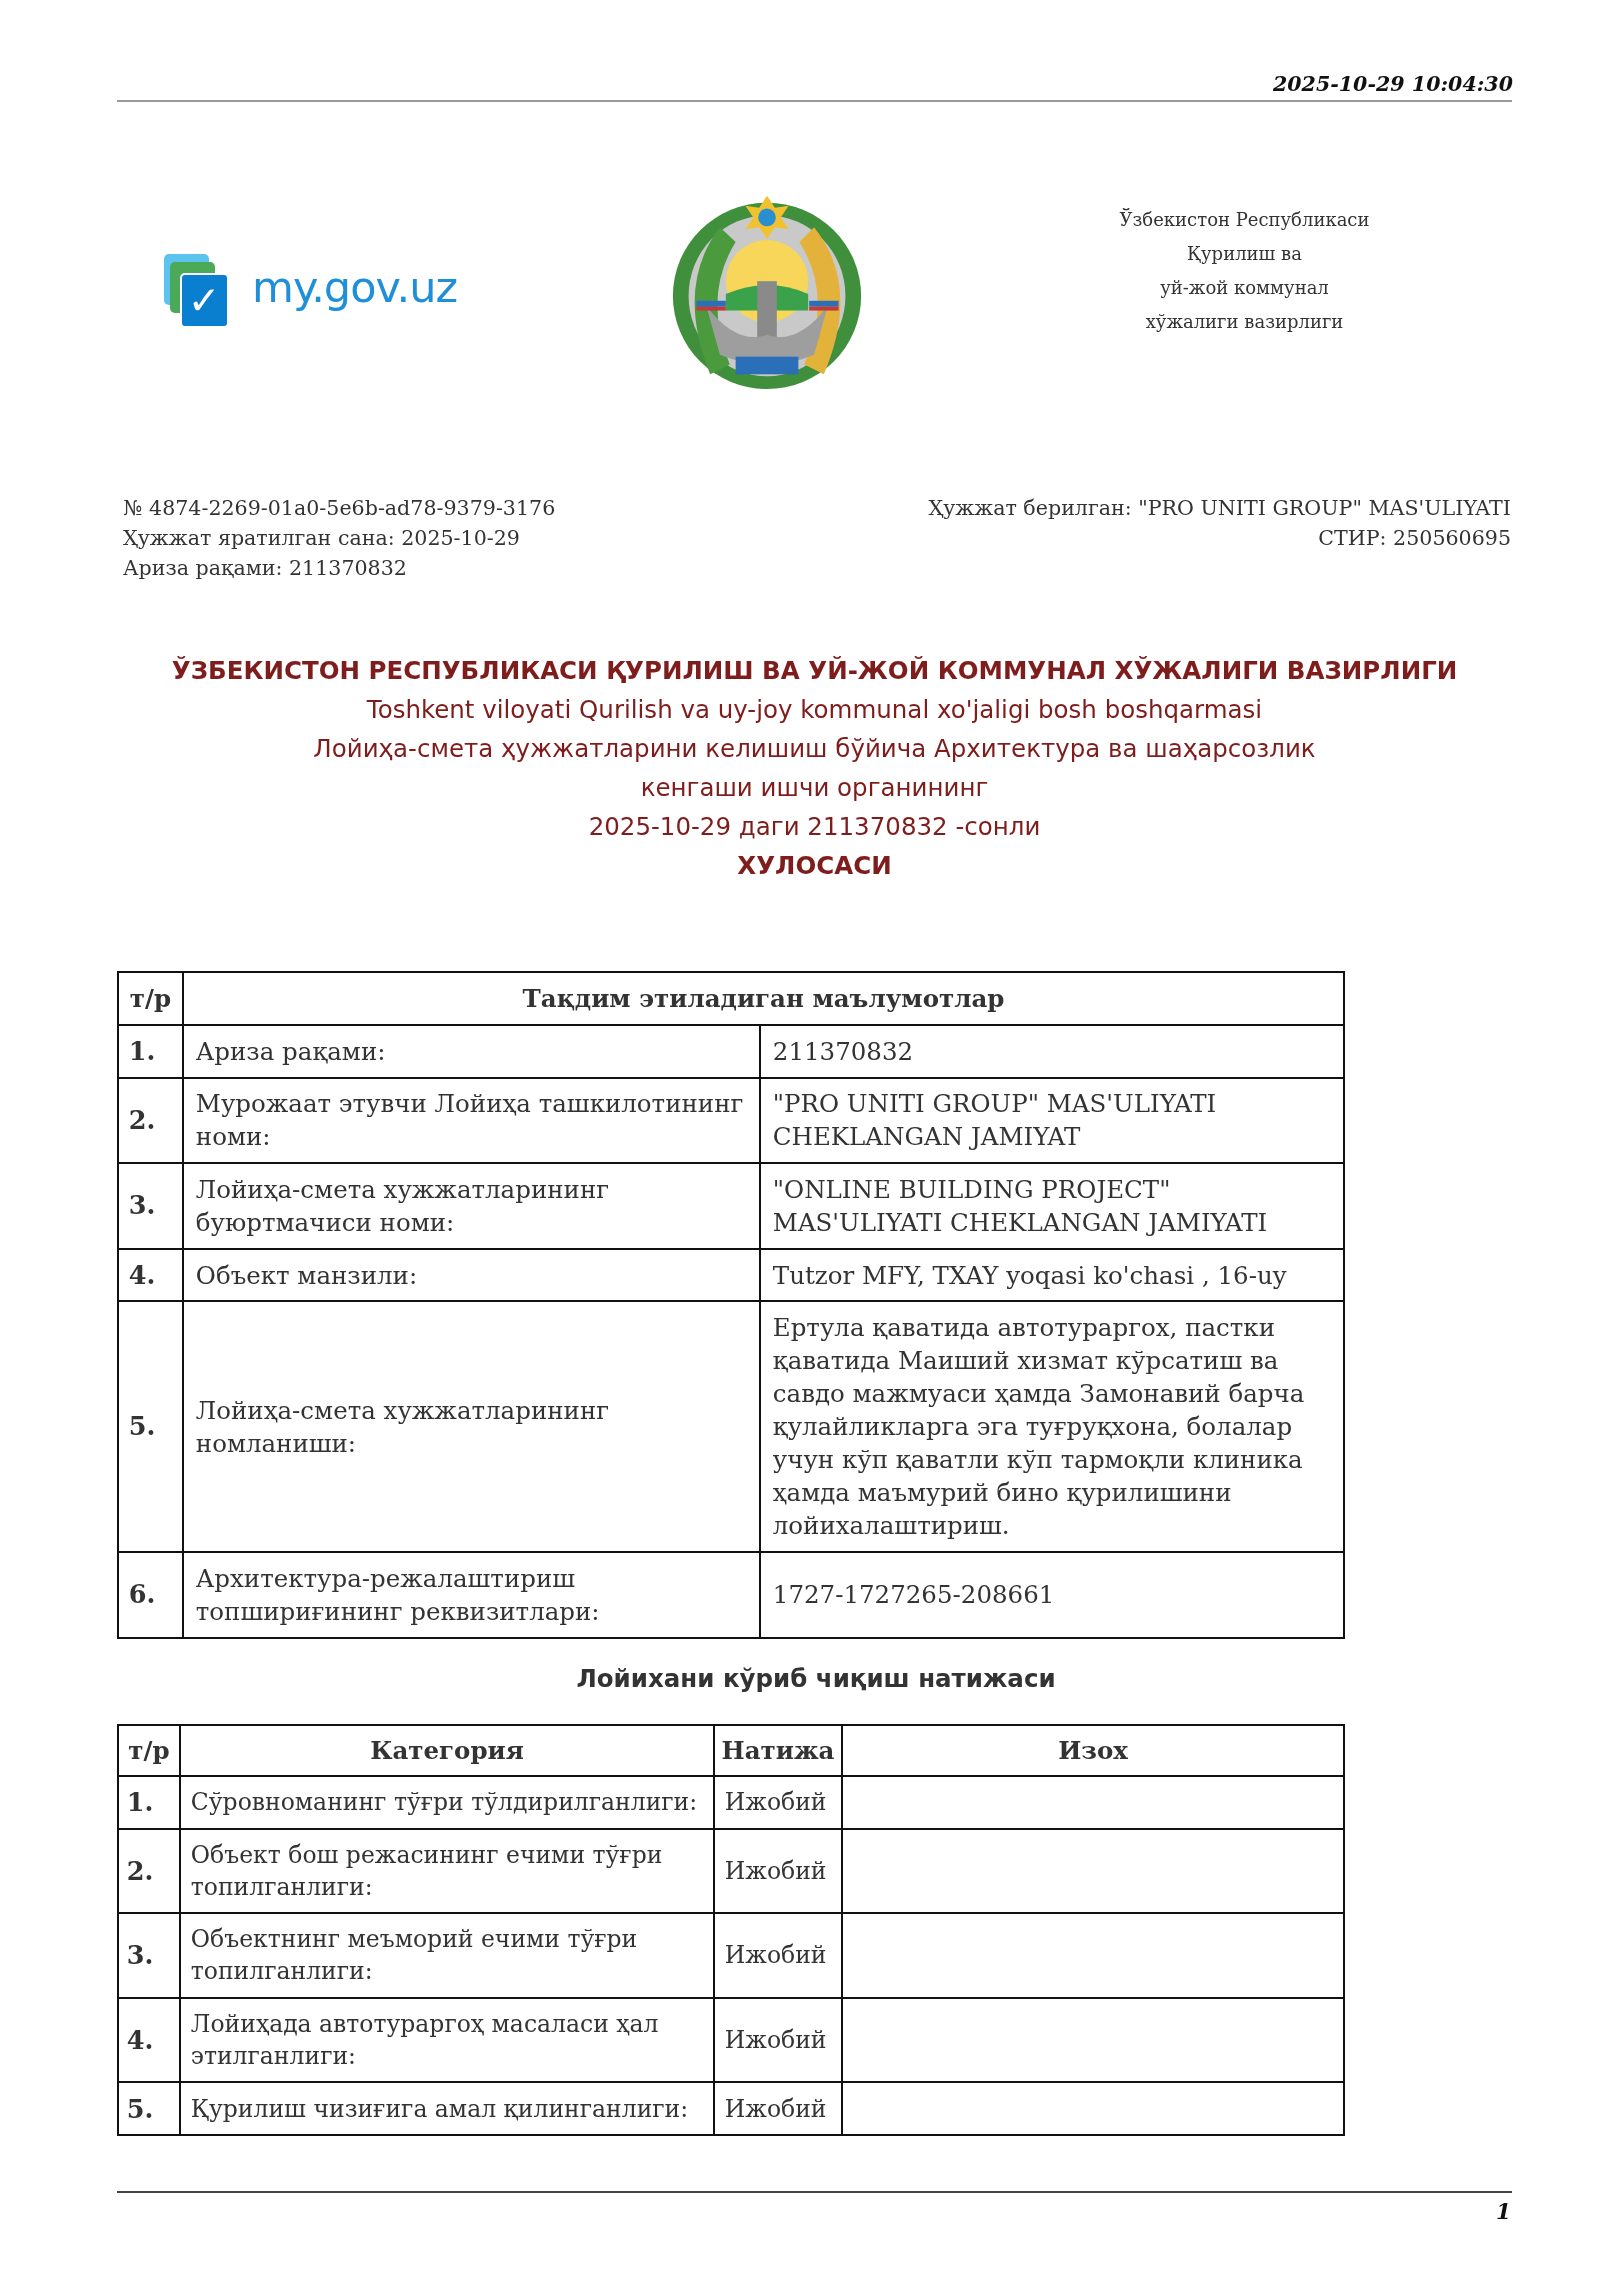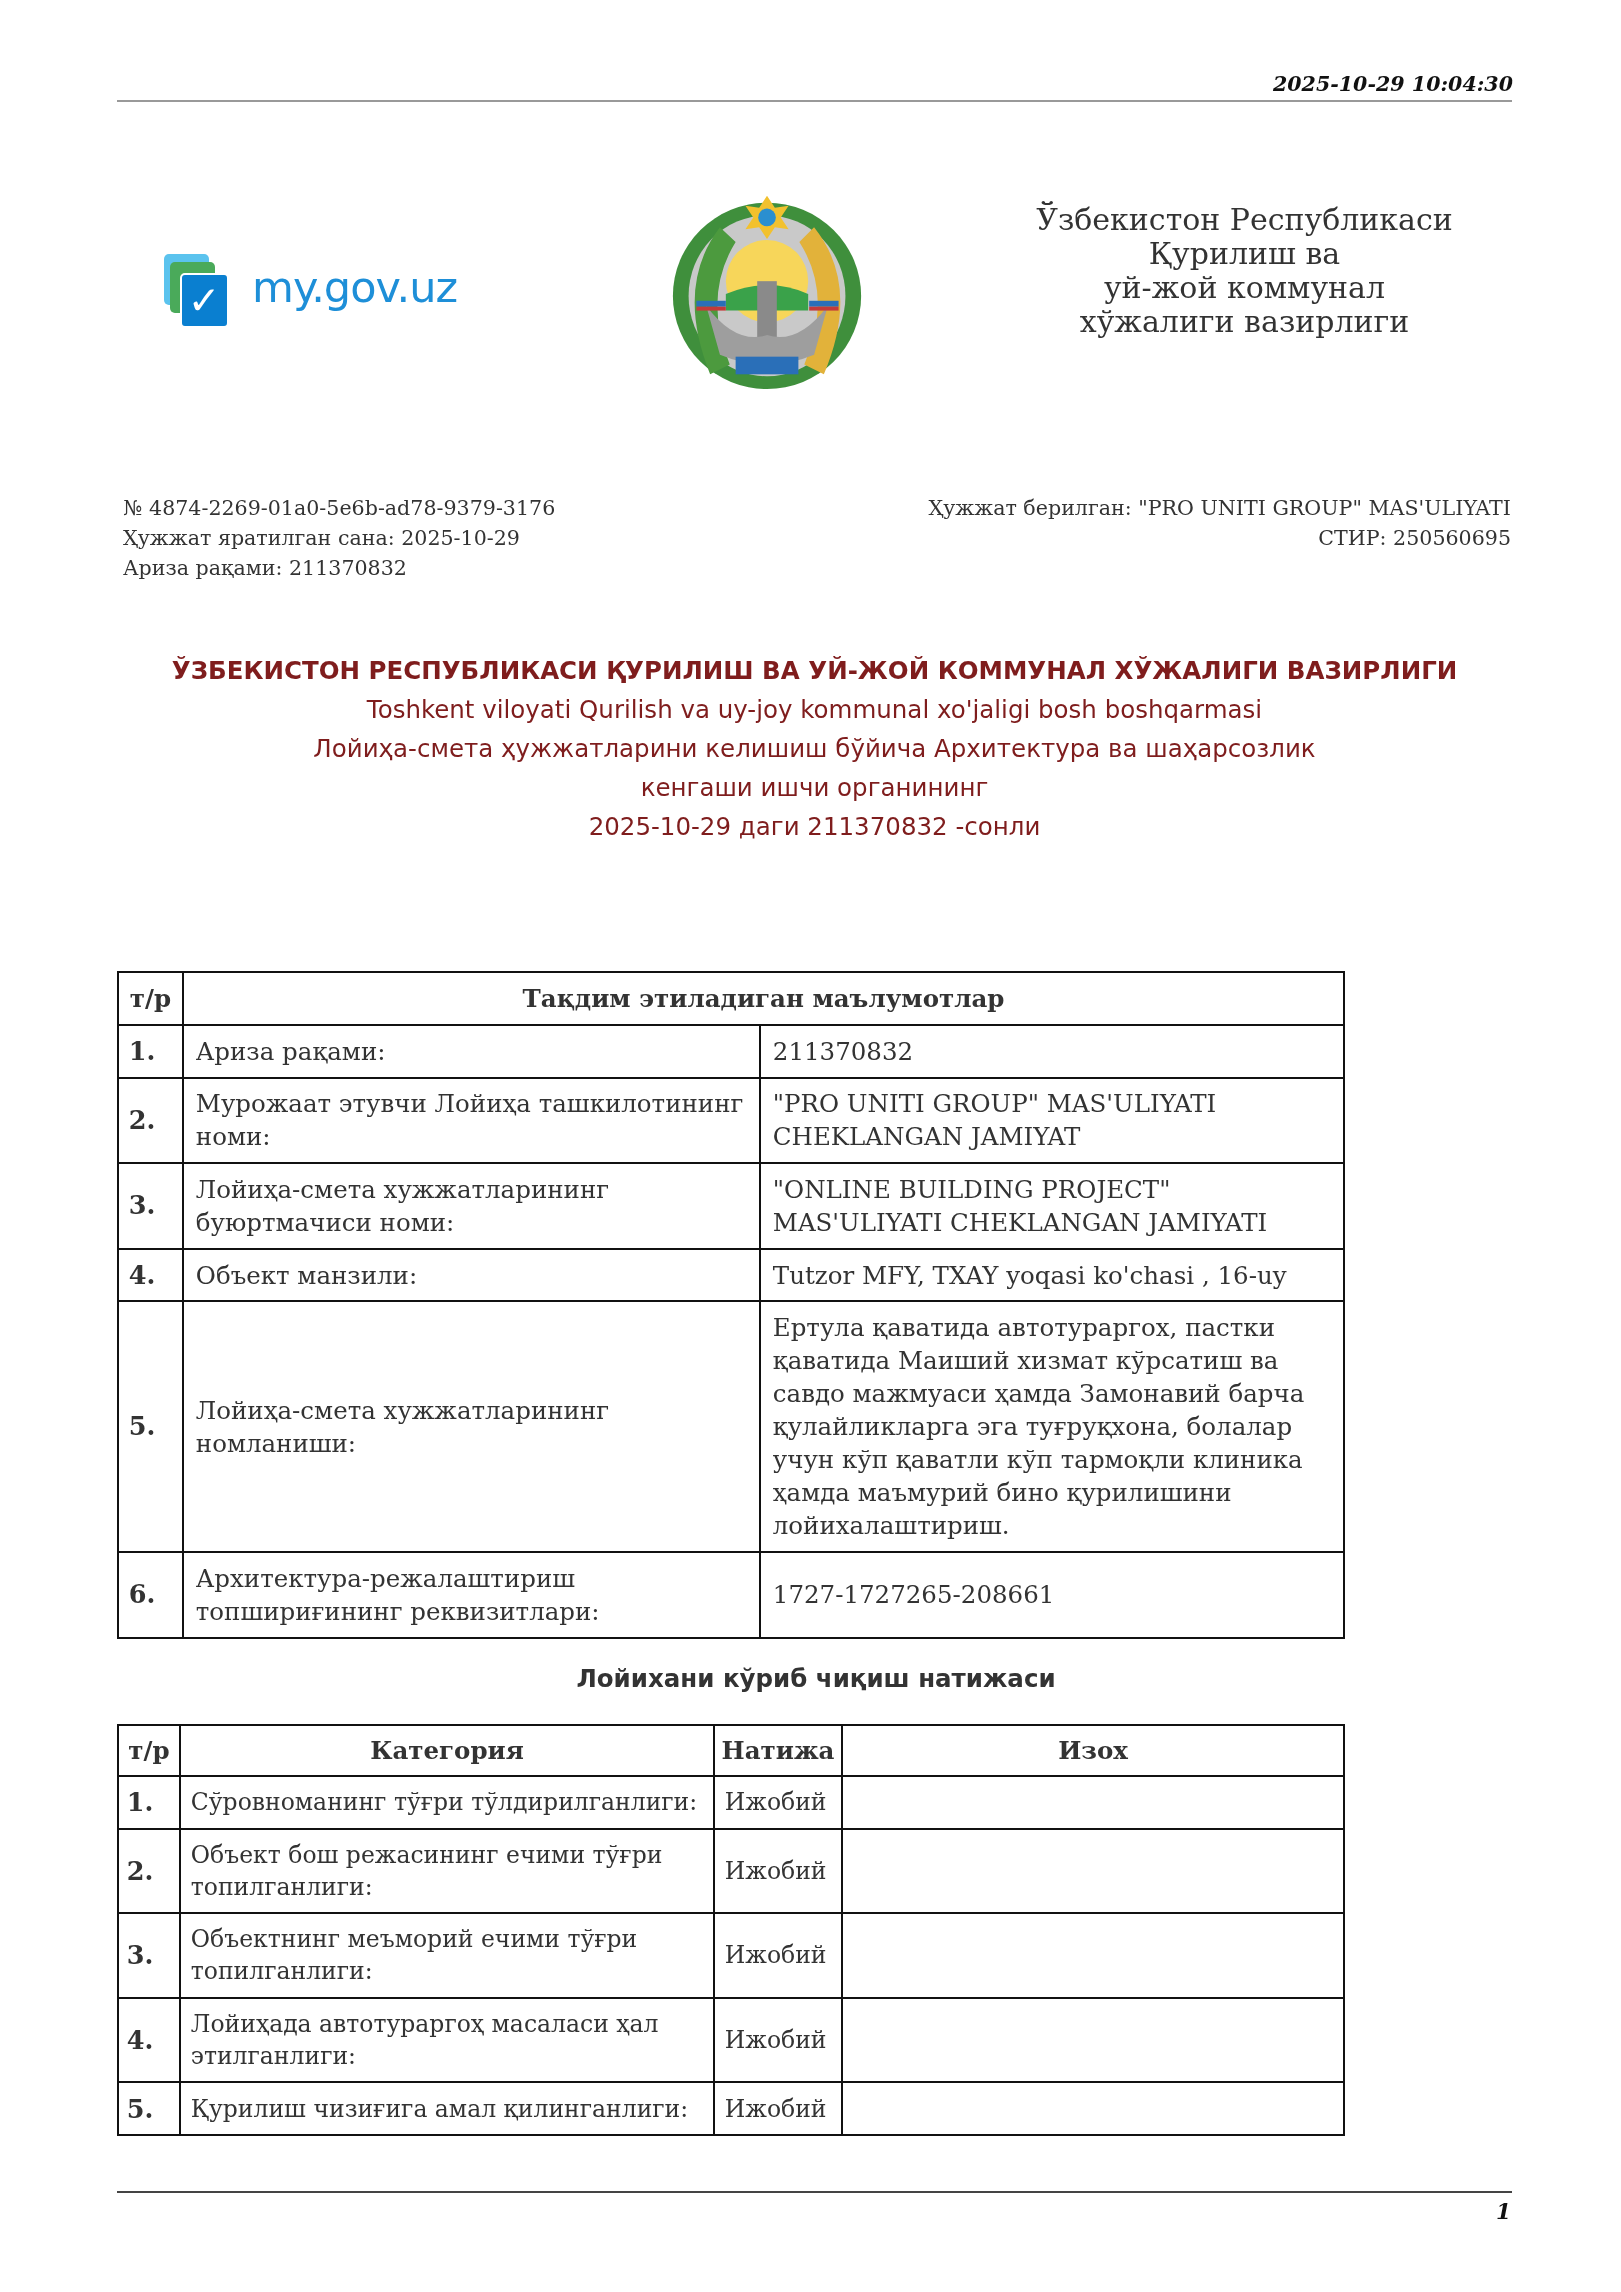--- a/index.html
+++ b/index.html
@@ -11,21 +11,21 @@
   .logo-mygov { position: absolute; left: 162px; top: 250px; width: 323px; height: 78px; }
   .logo-mygov .cards { position: absolute; left: 0; top: 0; width: 69px; height: 78px; }
   .logo-mygov .card { position: absolute; width: 45px; height: 51px; border-radius: 4.9px; }
   .logo-mygov .c1 { left: 2px; top: 3.9px; background: #5bc3ee; }
   .logo-mygov .c2 { left: 7.8px; top: 11.8px; background: #4aaa5a; }
   .logo-mygov .c3 { left: 17.6px; top: 22.5px; background: #0a7fd0; border: 2px solid #fff; display:flex; align-items:center; justify-content:center; color:#fff; font-size: 39px; font-family:"DejaVu Sans", sans-serif; }
   .logo-mygov .brand { position: absolute; left: 90px; top: 11.8px; font-family: "DejaVu Sans", sans-serif; font-size: 43px; color: #1e8fd8; letter-spacing: -1px; }
 
   .emblem { position: absolute; left: 667px; top: 188px; width: 201px; height: 204px; }
 
-  .ministry-block { position: absolute; left: 1019px; top: 203px; width: 451px; text-align: center; font-family: "DejaVu Serif", serif; font-size: 30px; line-height: 34px; color: #333; }
+  .ministry-block { position: absolute; left: 1019px; top: 203px; width: 451px; text-align: center; font-family: "DejaVu Serif", serif; font-size: 18px; line-height: 34px; color: #333; }
 
   .meta-left { position: absolute; left: 123px; top: 493px; font-family: "DejaVu Serif", serif; font-size: 20.6px; line-height: 30px; color: #333; }
   .meta-right { position: absolute; right: 110px; top: 493px; text-align: right; font-family: "DejaVu Serif", serif; font-size: 20.6px; line-height: 30px; color: #333; width: 706px; }
 
   .title-block { position: absolute; left: 117px; right: 109px; top: 651px; text-align: center; font-family: "DejaVu Sans", sans-serif; color: #7f1d1d; }
   .title-block .l1 { font-weight: bold; font-size: 24.5px; line-height: 39px; }
   .title-block .l2 { font-size: 24.5px; line-height: 39px; }
   .title-block .l5 { font-weight: bold; font-size: 24.5px; line-height: 39px; }
 
   table { border-collapse: collapse; position: absolute; left: 117px; width: 1228px; font-family: "DejaVu Serif", serif; color: #333; }
@@ -99,20 +99,21 @@
 <div class="meta-right">
   <div>Ҳужжат берилган: "PRO UNITI GROUP" MAS'ULIYATI</div>
   <div>СТИР: 250560695</div>
 </div>
 
 <div class="title-block">
   <div class="l1">ЎЗБЕКИСТОН РЕСПУБЛИКАСИ ҚУРИЛИШ ВА УЙ-ЖОЙ КОММУНАЛ ХЎЖАЛИГИ ВАЗИРЛИГИ</div>
   <div class="l2">Toshkent viloyati Qurilish va uy-joy kommunal xo'jaligi bosh boshqarmasi</div>
   <div class="l2" style="padding: 0 147px;">Лойиҳа-смета ҳужжатларини келишиш бўйича Архитектура ва шаҳарсозлик кенгаши ишчи органининг</div>
   <div class="l2">2025-10-29 даги 211370832 -сонли</div>
+  <div class="l5">ХУЛОСАСИ</div>
 </div>
 
 <table class="t1">
   <colgroup>
       <col class="c1">
       <col class="c2">
       <col>
     </colgroup>
   <tbody>
       <tr>

